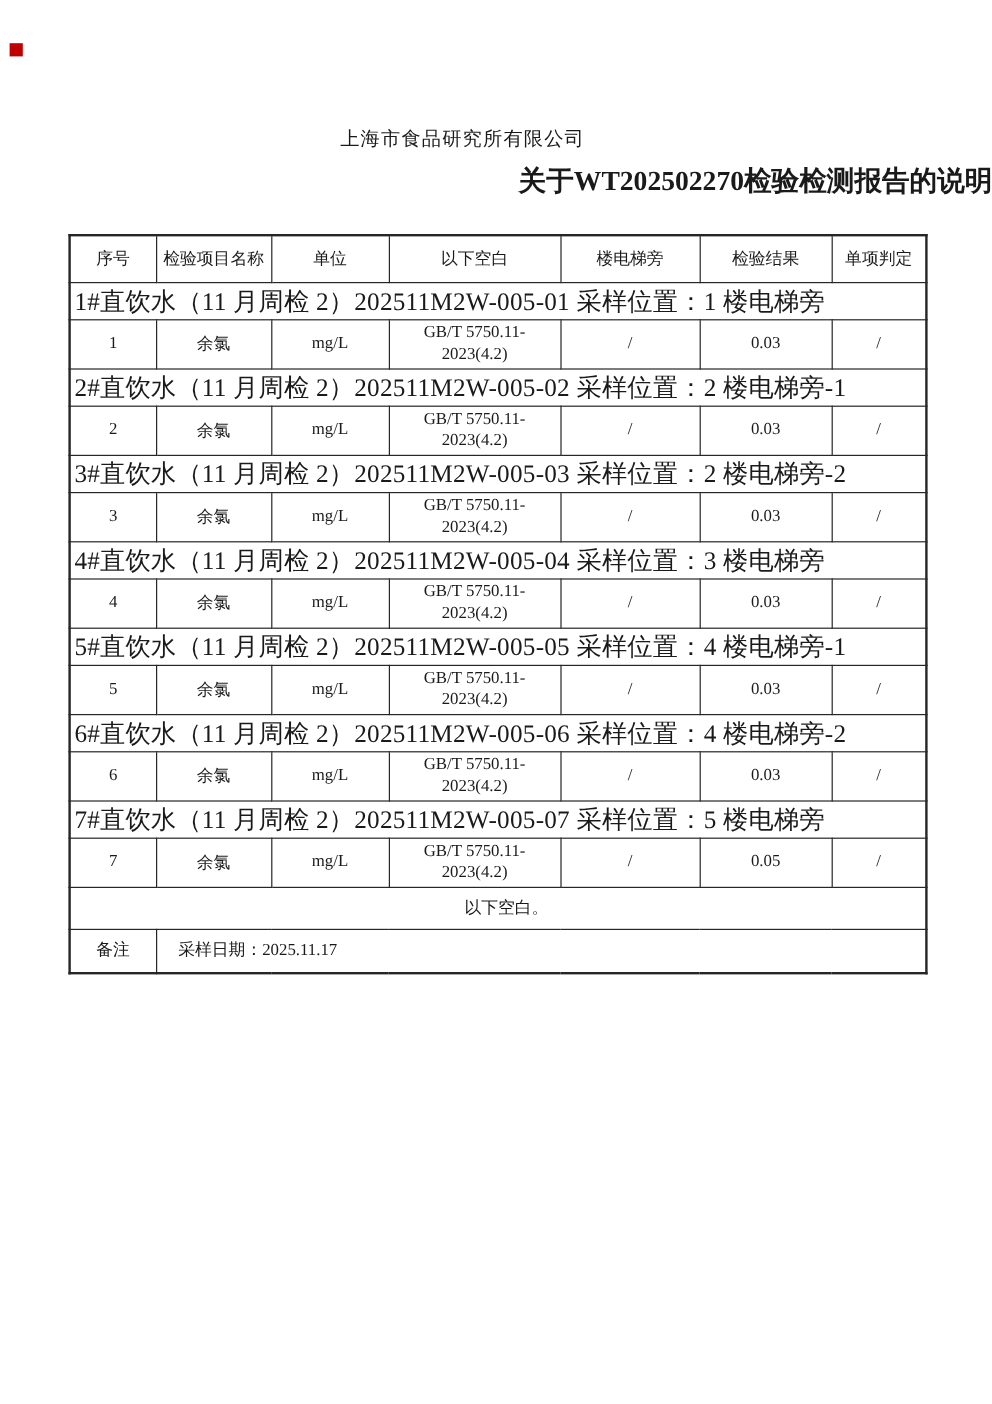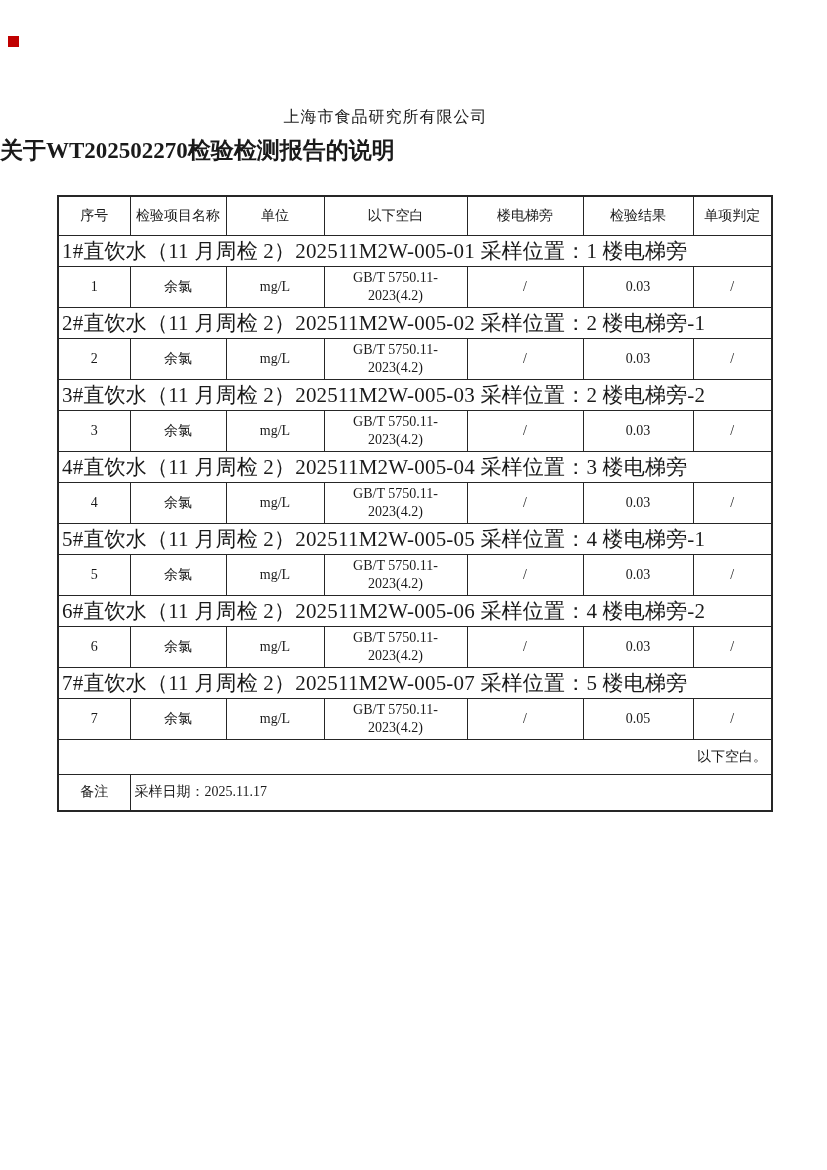--- a/index.html
+++ b/index.html
@@ -20,21 +20,21 @@
   .company {
     margin-top: 107px;
     text-align: center;
     font-size: 16px;
     line-height: 19px;
     letter-spacing: 1px;
     transform: translateX(-28px);
   }
   .doc-title {
     margin-top: 12px;
-    text-align: left;
+    text-align: right;
     font-size: 23px;
     line-height: 26px;
     font-weight: 700;
   }
   table.report {
     margin: 31px 12px 0 57px;
     width: 714px;
     border-collapse: collapse;
     table-layout: fixed;
   }
@@ -54,28 +54,28 @@
     text-align: left;
     padding-left: 3px;
     font-size: 21px;
     letter-spacing: 0.2px;
     white-space: nowrap;
   }
   tr.data-row td { height: 41px; }
   td.method-cell { line-height: 1.25; padding: 1px 8px; }
   tr.blank-row td {
     height: 35px;
-    text-align: right;
+    text-align: center;
     padding-left: 18px;
     vertical-align: middle;
   }
   tr.remark-row td { height: 37px; }
   tr.remark-row td.remark-value {
     text-align: left;
-    padding-left: 4px;
+    padding-left: 18px;
   }
 </style>
 </head>
 <body>
 
 <div class="red-marker"></div>
 
 <div class="company">上海市食品研究所有限公司</div>
 
 <h1 class="doc-title">关于WT202502270检验检测报告的说明</h1>

